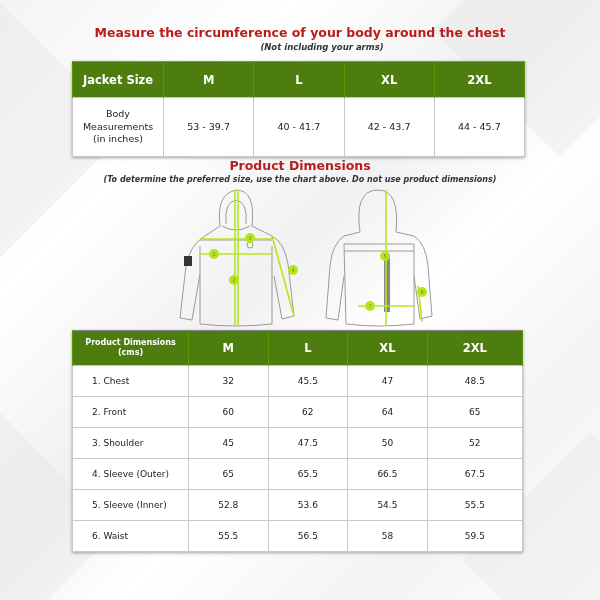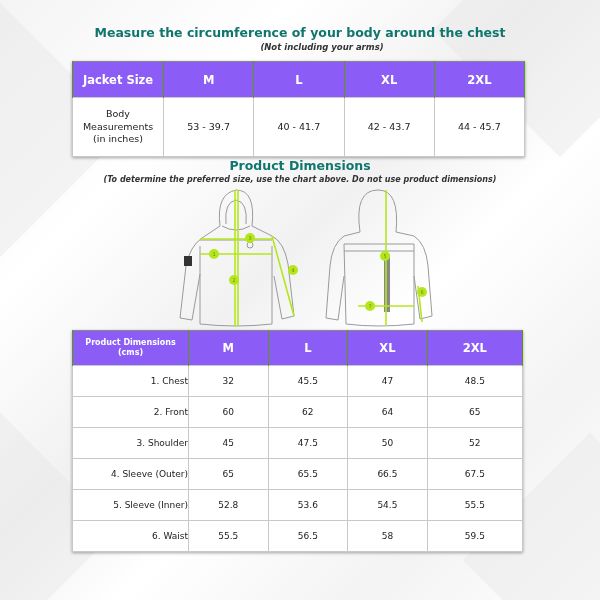--- a/index.html
+++ b/index.html
@@ -10,56 +10,56 @@
       position: relative;
       background: linear-gradient(135deg, #f4f4f4 0%, #ffffff 25%, #f1f1f1 45%, #ffffff 60%, #f3f3f3 80%, #ffffff 100%);
     }
     .bg-shape {
       position: absolute; width: 180px; height: 180px;
       background: rgba(230,230,230,0.45);
       transform: rotate(45deg);
     }
     .title {
       position: absolute; left: 0; width: 600px; text-align: center;
-      font-weight: bold; color: #0f766e;
+      font-weight: bold; color: #b91c1c;
     }
     .subtitle {
       position: absolute; left: 0; width: 600px; text-align: center;
       font-style: italic; font-weight: bold; color: #333;
     }
     table.grid {
       position: absolute;
       border-collapse: collapse;
       background: #fff;
       box-shadow: 0 1px 3px rgba(0,0,0,0.35);
       border: 1px solid #888;
     }
     table.grid th {
-      background: #8b5cf6;
+      background: #4d7c0f;
       color: #fff;
       font-weight: bold;
       border-left: 1px solid #5a9a0a;
       border-right: 1px solid #5a9a0a;
       text-align: center;
       font-family: "DejaVu Sans", sans-serif;
     }
     table.grid td {
       border: 1px solid #c8c8c8;
       text-align: center;
       color: #222;
     }
     #size-table { left: 72px; top: 61px; width: 453px; }
     #size-table th { height: 36px; font-size: 11.5px; }
     #size-table td { height: 59px; font-size: 9.5px; line-height: 12.5px; }
     #size-table col.c0 { width: 91px; }
     #dim-table { left: 72px; top: 330px; width: 451px; }
     #dim-table th { height: 35px; font-size: 11.5px; }
     #dim-table th.first { font-size: 8px; line-height: 10px; }
     #dim-table td { height: 31px; font-size: 9px; }
-    #dim-table td.label { text-align: right; padding-left: 9px; }
+    #dim-table td.label { text-align: left; padding-left: 19px; }
     #dim-table col.c0 { width: 116px; }
     .illus { position: absolute; }
   </style>
 </head>
 <body>
 
 <div class="bg-shape" style="left:-90px; top:40px;"></div>
 <div class="bg-shape" style="left:470px; top:-60px;"></div>
 <div class="bg-shape" style="left:500px; top:470px;"></div>
 <div class="bg-shape" style="left:-100px; top:440px;"></div>

